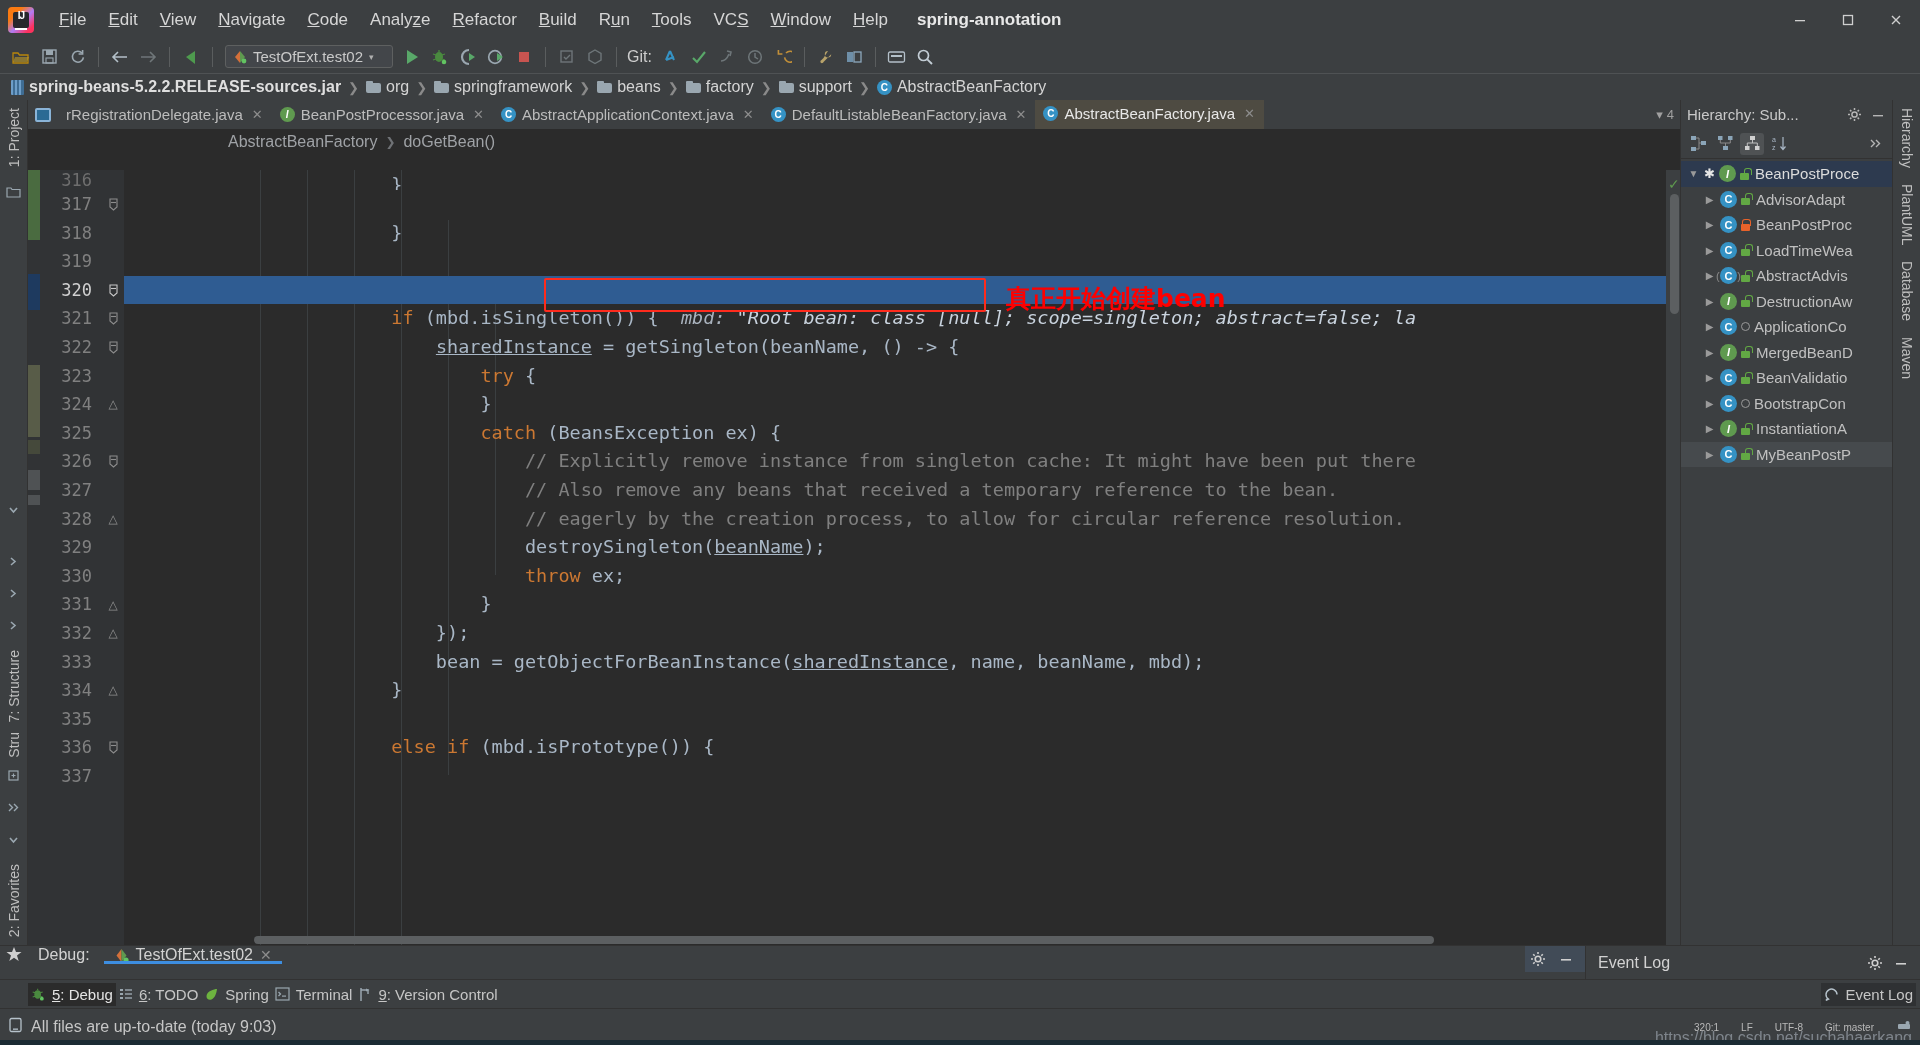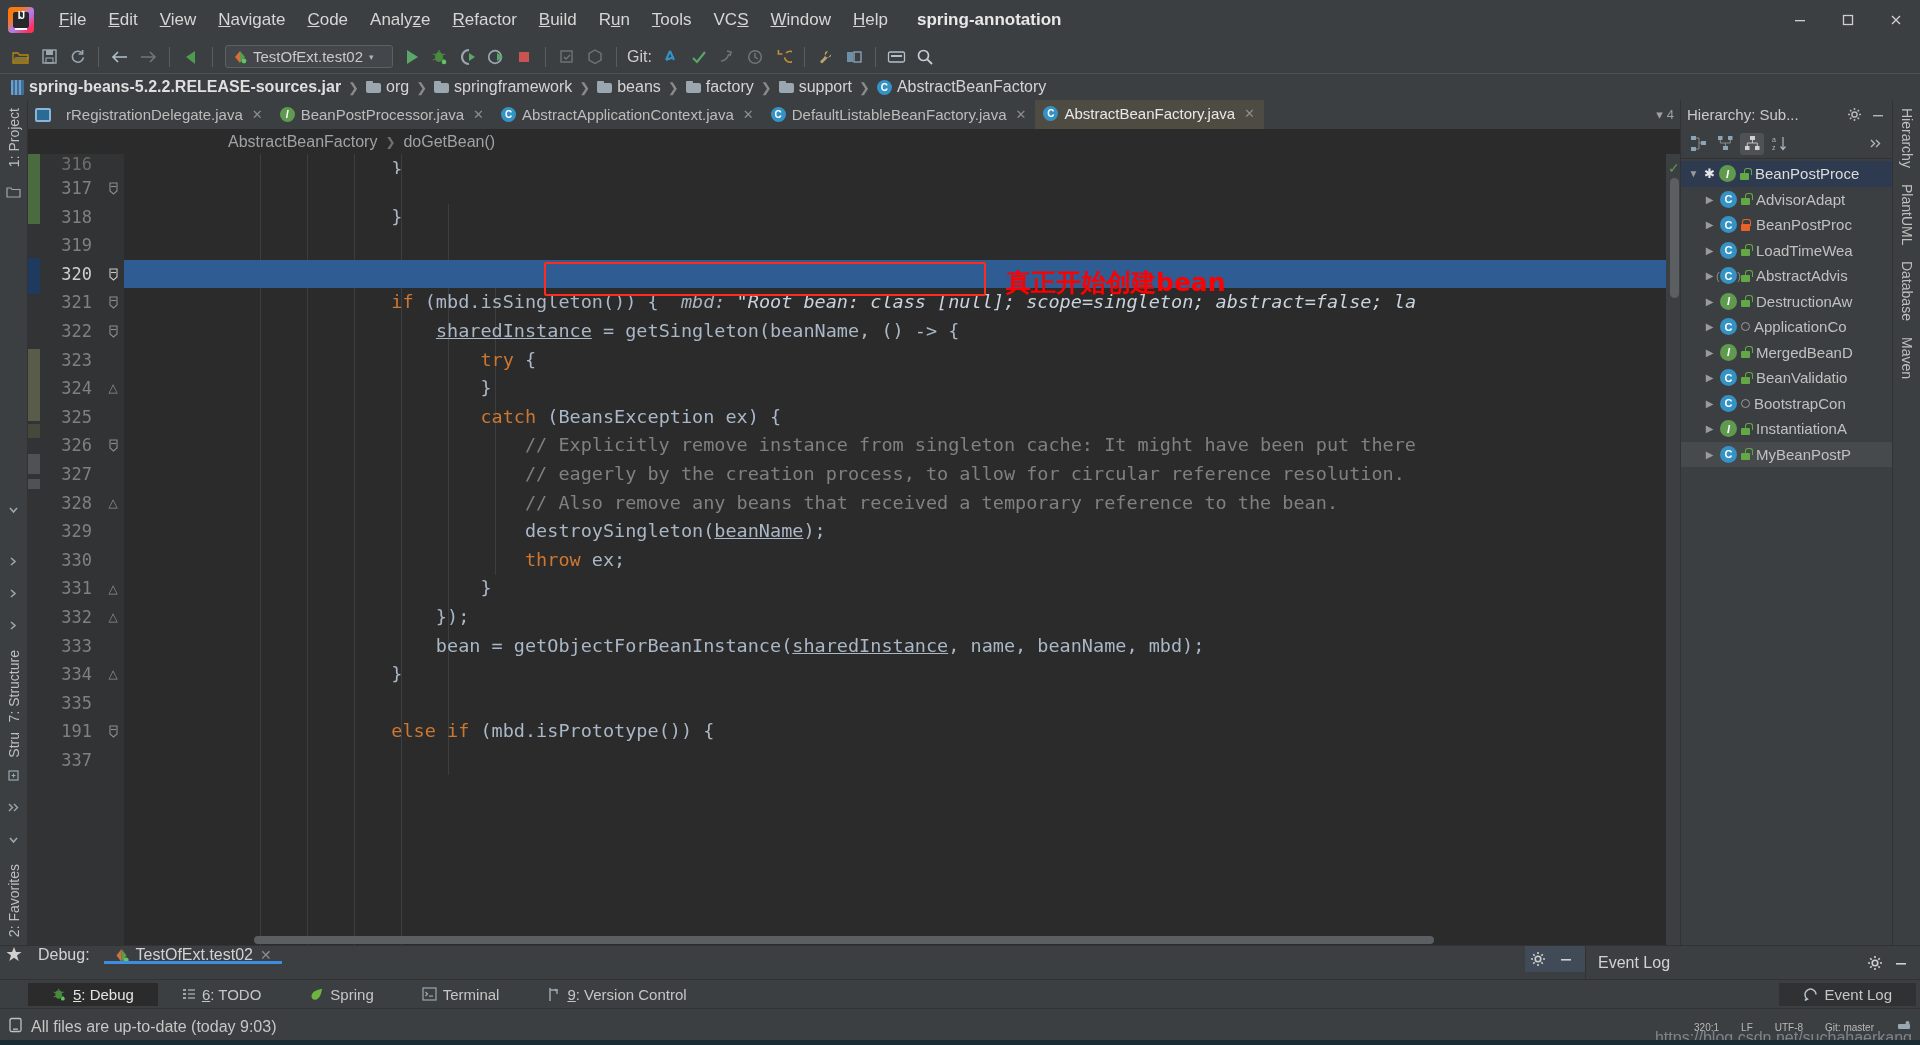--- a/index.html
+++ b/index.html
@@ -100,21 +100,21 @@
   .etab .x { color:#8d8d8d; font-size:13px; margin-left:3px;}
   .tabs-right { margin-left:auto; display:flex; align-items:center; gap:4px; padding-right:6px;}
   .tabcount { font-size:13px; color:#a0a0a0;}
 
   
   .codecrumb { height:25px; background:#2b2b2b; display:flex; align-items:center; padding-left:200px;
     font-size:16px; color:#9fa2a6; gap:8px; flex:0 0 25px;}
   .codecrumb .sepc { color:#6f7276; font-size:12px;}
 
   
-  .codewrap { flex:1 1 auto; display:flex; min-height:0; position:relative; background:#c2410c;}
+  .codewrap { flex:1 1 auto; display:flex; min-height:0; position:relative; background:#c2410c;margin-top:16px;}
   .errstripe-left { width:12px; background:#313335; flex:0 0 12px; position:relative;}
   .errstripe-left .mark { position:absolute; left:0; width:12px; }
   .gutter-nums { width:62px; flex:0 0 62px; background:#313335; text-align:right; padding-right:10px;
     font-family:"DejaVu Sans Mono", monospace; font-size:17px; color:#808080; padding-top:6px;}
   .gutter-nums .ln { height:28.6px; line-height:28.6px;}
   .gutter-nums .ln.cur { color:#d0d0d0; }
   .gutter-folds { width:22px; flex:0 0 22px; background:#313335; padding-top:6px; position:relative;}
   .fold { height:28.6px; display:flex; align-items:center; justify-content:center;}
   .fold span { color:#8d8d8d; font-size:12px; }
   .codearea { flex:1 1 auto; position:relative; overflow:hidden; background:#2b2b2b; padding-top:6px;}
@@ -175,21 +175,21 @@
   .bz-tab .x { color:#8d8d8d; font-size:14px;}
   .bz-tab .uline { position:absolute; left:0; right:0; bottom:0; height:3px; background:#3d8ee1;}
   .bz-right-btns { margin-left:auto; display:flex; align-items:center; gap:2px; padding-right:6px; background:#414b57;}
   .bz-btn { width:26px;height:26px;display:flex;align-items:center;justify-content:center;color:#c0c0c0;font-size:15px;}
   .bz-eventlog { width:335px; flex:0 0 335px; display:flex; align-items:center; border-left:1px solid #323232;
     padding:0 6px 0 12px;}
   .bz-el-title { font-size:16px; color:#d2d2d2; }
 
   
   .twstrip { flex:0 0 29px; background:#3c3f41; display:flex; align-items:center; border-top:1px solid #323232;}
-  .tw { display:flex; align-items:center; gap:6px; font-size:15px; color:#c6c6c6; padding:3px 24px; white-space:nowrap;}
+  .tw { display:flex; align-items:center; gap:6px; font-size:15px; color:#c6c6c6; padding:3px 3px; white-space:nowrap;}
   .tw.active { background:#2b2b2b; color:#e4e4e4; }
   .tw u { text-decoration:underline; }
   .tw-right { margin-left:auto; display:flex; align-items:center; padding-right:4px;}
 
   
   .statusbar { flex:0 0 26px; background:#3c3f41; display:flex; align-items:center; padding:8px 8px;
     font-size:16px; color:#c6c6c6; border-top:1px solid #323232; position:relative;}
   .sb-left { display:flex; align-items:center; gap:8px;}
   .sb-right { margin-left:auto; display:flex; align-items:center; gap:22px; font-size:10px; color:#b9b9b9;}
   .watermark { position:absolute; right:8px; bottom:-2px; font-size:16px; color:#8a9199; opacity:.85;}
@@ -541,21 +541,21 @@
           <div class="ln">326</div>
           <div class="ln">327</div>
           <div class="ln">328</div>
           <div class="ln">329</div>
           <div class="ln">330</div>
           <div class="ln">331</div>
           <div class="ln">332</div>
           <div class="ln">333</div>
           <div class="ln">334</div>
           <div class="ln">335</div>
-          <div class="ln">191</div>
+          <div class="ln">336</div>
           <div class="ln">337</div>
         </div>
 
         <div class="gutter-folds">
           <div class="fold" style="height:14px"></div>
           <div class="fold">
               <svg width="11" height="13" viewBox="0 0 11 13">
                 <path d="M2 1 h7 v8 l-3.5 3 L2 9 z" fill="none" stroke="#8d8d8d" stroke-width="1.1"></path>
                 <path d="M3 4.5h5" stroke="#8d8d8d" stroke-width="1.1"></path>
               </svg>
@@ -647,24 +647,24 @@
           <div class="cline">
             <span>                    }</span>
           </div>
           <div class="cline">
             <span>                    </span><span class="kw">catch</span><span> (BeansException ex) {</span>
           </div>
           <div class="cline">
             <span class="cmt">                        // Explicitly remove instance from singleton cache: It might have been put there</span>
           </div>
           <div class="cline">
+            <span class="cmt">                        // Also remove any beans that received a temporary reference to the bean.</span>
+          </div>
+          <div class="cline">
             <span class="cmt">                        // eagerly by the creation process, to allow for circular reference resolution.</span>
-          </div>
-          <div class="cline">
-            <span class="cmt">                        // Also remove any beans that received a temporary reference to the bean.</span>
           </div>
           <div class="cline">
             <span>                        destroySingleton(</span><span class="lvar">beanName</span><span>);</span>
           </div>
           <div class="cline">
             <span>                        </span><span class="kw">throw</span><span> ex;</span>
           </div>
           <div class="cline">
             <span>                    }</span>
           </div>

